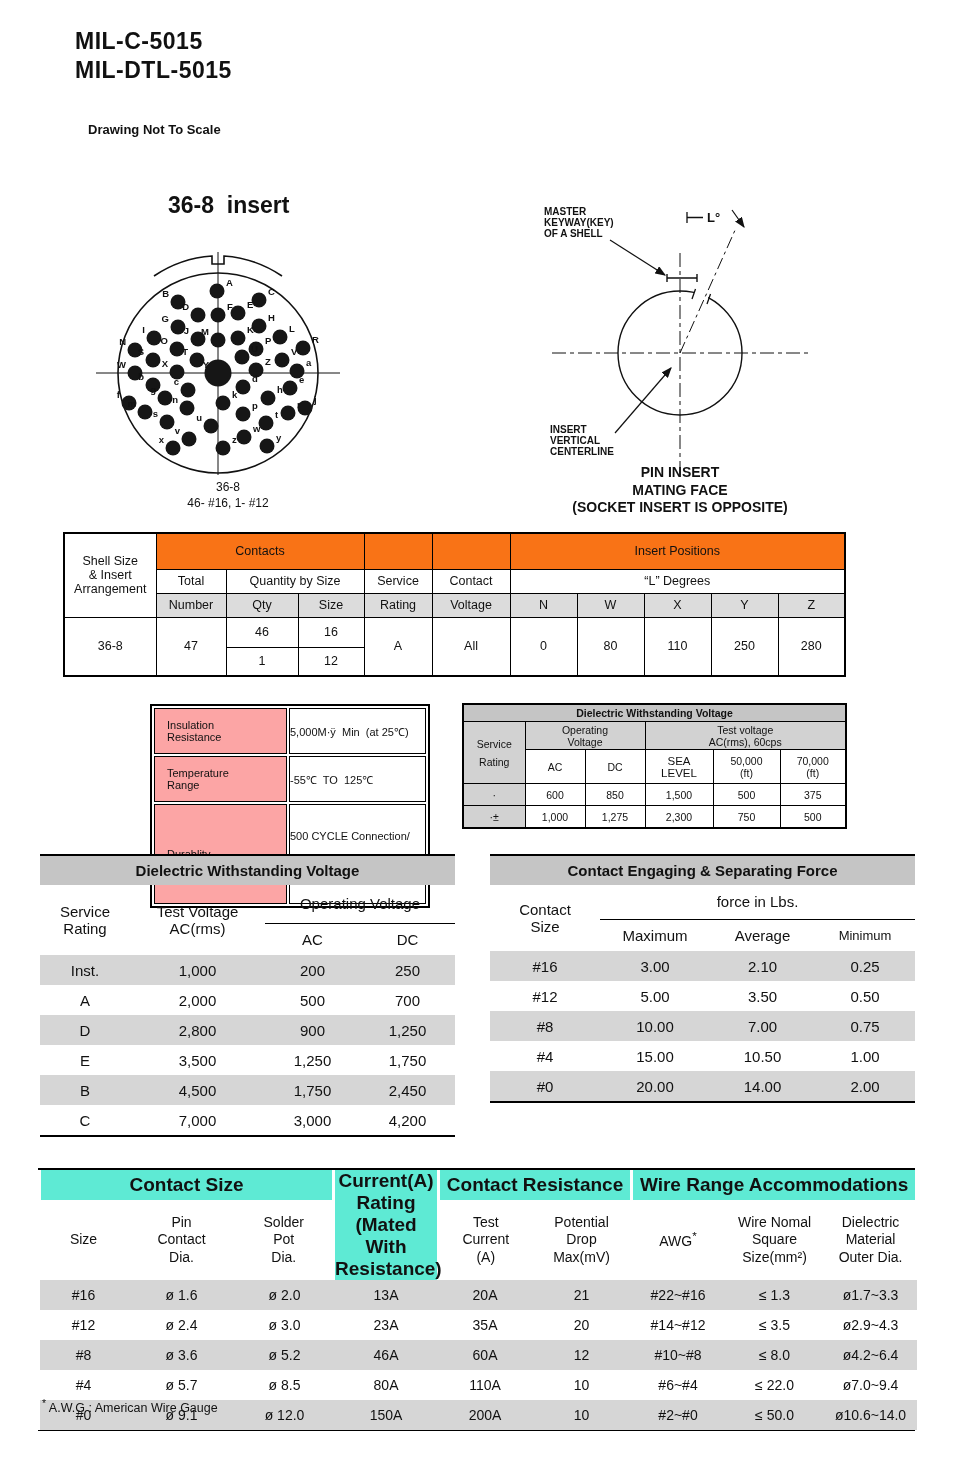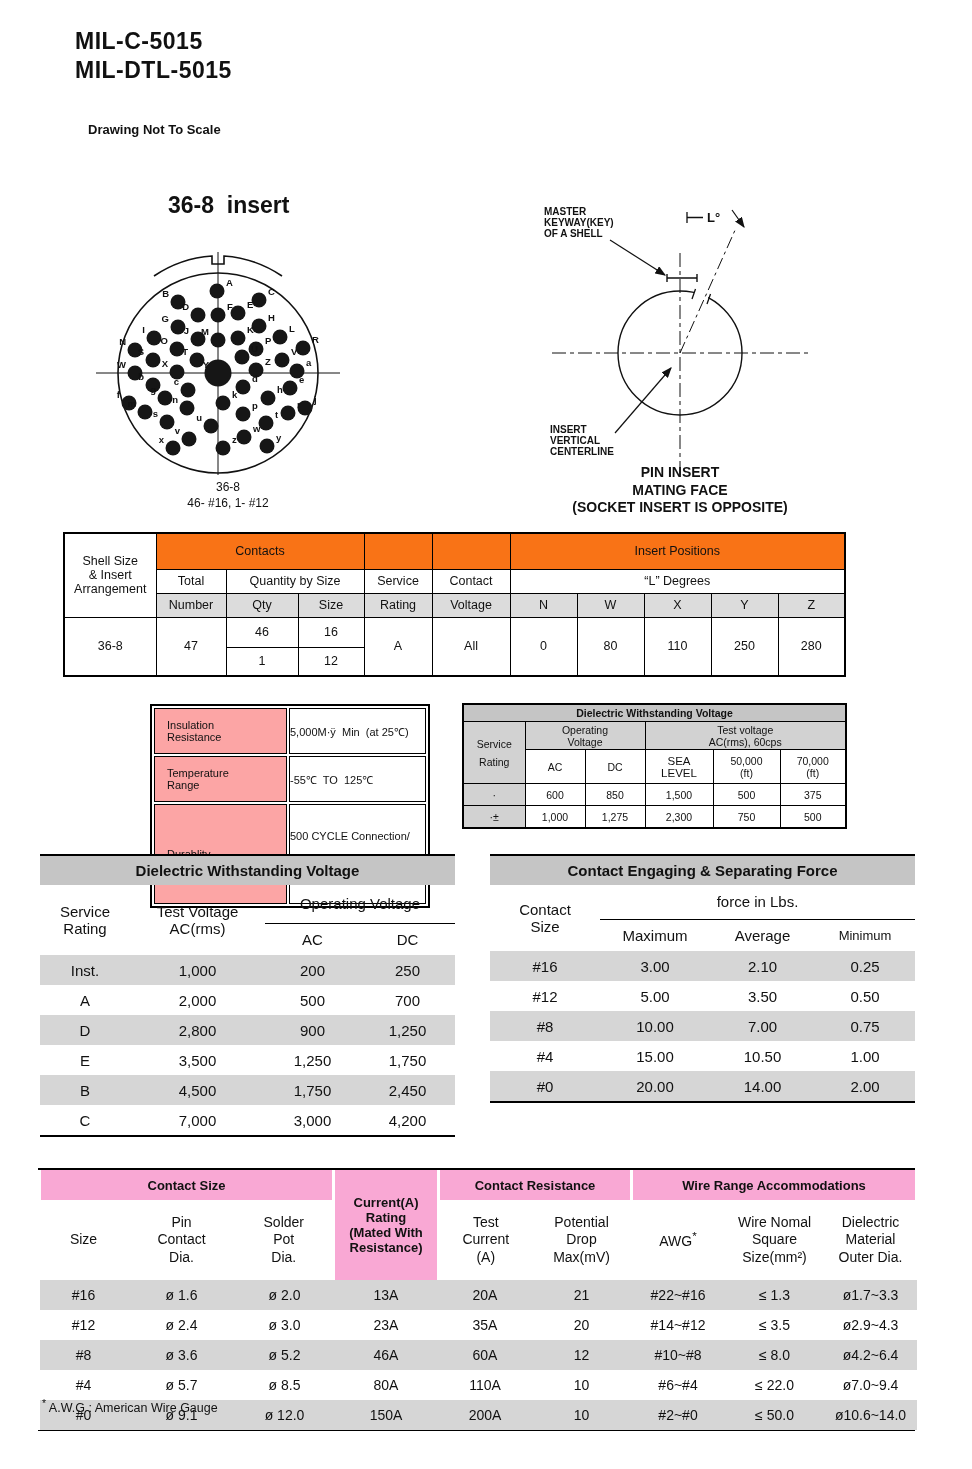--- a/index.html
+++ b/index.html
@@ -44,22 +44,22 @@
   table.flat{border-collapse:collapse;table-layout:fixed;width:100%;}
   table.flat th,table.flat td{font-weight:normal;text-align:center;vertical-align:middle;
       font-size:15px;padding:0;}
   table.flat td{height:30px;}
   tr.shade td{background:#d6d6d6;}
   .rule-under{border-bottom:1.5px solid #000;}
   
   .wirebox{border-top:2.5px solid #000;border-bottom:1.5px solid #000;}
   table.wire th{font-size:14px;}
   table.wire td{font-size:14px;height:30px;}
-  table.wire .grp{background:#f9a8d4;font-weight:bold;border-left:3px solid #fff;
-      border-right:3px solid #fff;font-size:13px;}
+  table.wire .grp{background:#5eead4;font-weight:bold;border-left:3px solid #fff;
+      border-right:3px solid #fff;font-size:19px;}
   table.wire .subh{font-weight:normal;line-height:1.25;padding:13px 0;}
   .footnote{font-size:12.5px;}
 </style>
 </head>
 <body>
 
 <div id="page">
 
   <div class="abs spec" style="left:75px;top:28px;">MIL-C-5015</div>
   <div class="abs spec" style="left:75px;top:57px;">MIL-DTL-5015</div>

